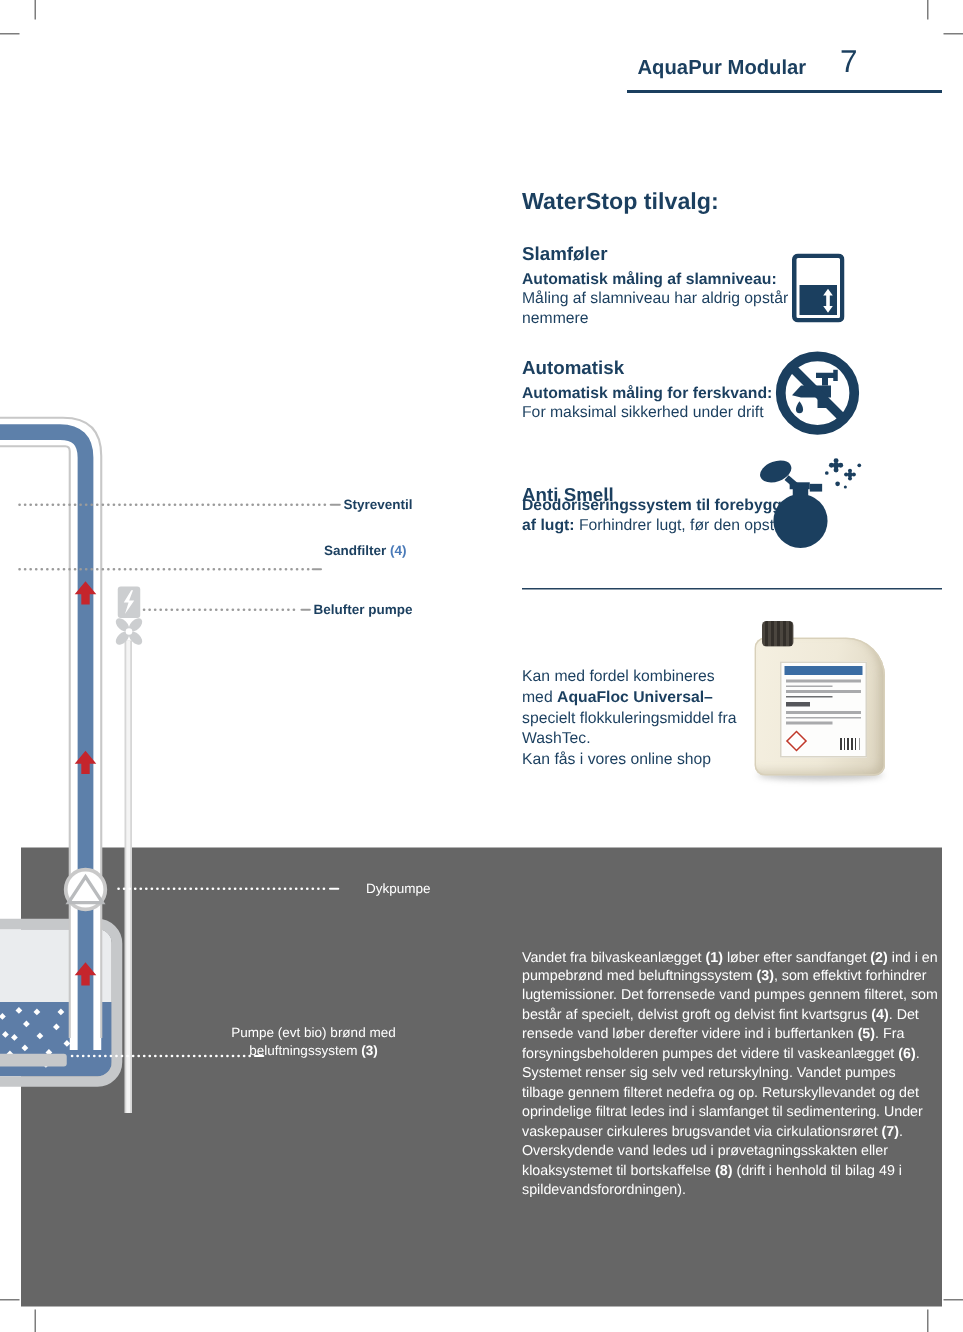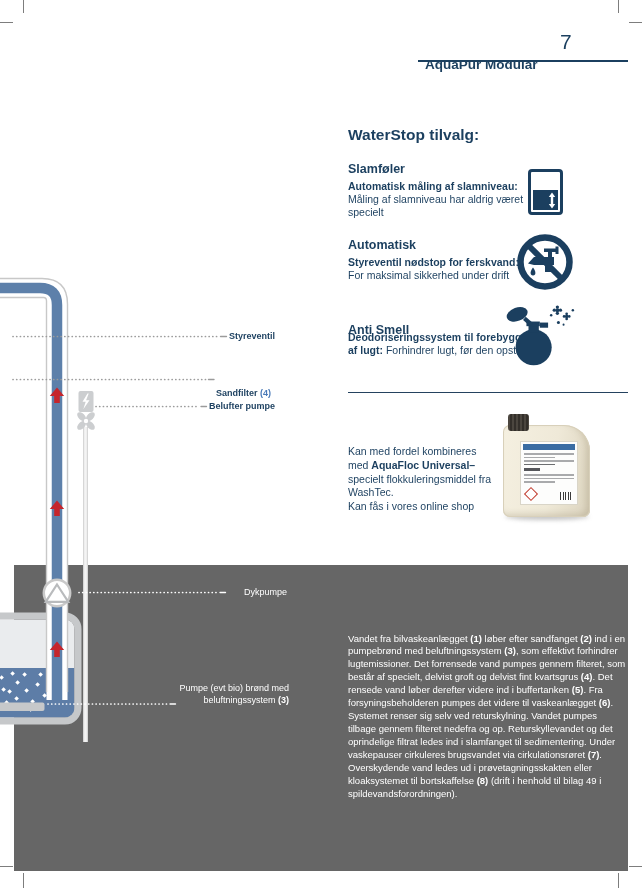--- a/index.html
+++ b/index.html
@@ -4,21 +4,21 @@
 <style>
   html,body{margin:0;padding:0;background:#fff;}
   .page{position:relative;width:642px;height:888px;background:#fff;overflow:hidden;
         font-family:"Liberation Sans",sans-serif;color:#1b3f5f;}
   .abs{position:absolute;}
   .sb{font-weight:bold;}
   .accent{color:#4a7ab8;}
   
   .crop{position:absolute;background:#7d7d7d;}
   
-  .hdr-title{position:absolute;left:425px;top:37px;font-size:13.5px;font-weight:bold;margin-top:20px;}
+  .hdr-title{position:absolute;left:425px;top:37px;font-size:13.5px;font-weight:bold;}
   .hdr-num{position:absolute;left:560px;top:30px;font-size:21px;font-weight:400;}
   .hdr-rule{position:absolute;left:418px;top:60px;width:210px;height:1.5px;background:#1b3f5f;}
   
   .col-h2{position:absolute;left:348px;top:126px;font-size:15.5px;font-weight:bold;margin:0;}
   .opt-h3{position:absolute;font-size:12.5px;font-weight:bold;margin:0;}
   .opt-desc{position:absolute;font-size:10.5px;line-height:13px;margin:0;}
   .divider{position:absolute;left:348px;top:392px;width:280px;height:1px;background:#24425f;}
   .promo{position:absolute;left:348px;top:421px;width:190px;font-size:10.5px;line-height:13.8px;white-space:pre-line;margin-top:24px;}
   .promo-link{display:block;font-weight:bold;color:#1b3f5f;text-decoration:none;cursor:pointer;}
   
@@ -143,38 +143,38 @@
       <line x1="96" y1="406.5" x2="199.5" y2="406.5" stroke="#9b9b9b" stroke-width="1.7" stroke-dasharray="0.1 3.6"></line>
       <line x1="201" y1="406.5" x2="206.5" y2="406.5" stroke="#9b9b9b" stroke-width="1.4"></line>
       <line x1="79" y1="592.5" x2="218" y2="592.5" stroke="#ffffff" stroke-width="1.7" stroke-dasharray="0.1 3.6"></line>
       <line x1="220" y1="592.5" x2="225.5" y2="592.5" stroke="#ffffff" stroke-width="1.4"></line>
       <line x1="48" y1="704" x2="168.5" y2="704" stroke="#ffffff" stroke-width="1.7" stroke-dasharray="0.1 3.6"></line>
       <line x1="170" y1="704" x2="175.5" y2="704" stroke="#ffffff" stroke-width="1.4"></line>
     </g>
   </svg>
 
   <div class="dlab" style="left:229px;top:331px;"><span>Styreventil</span></div>
-  <div class="dlab" style="left:216px;top:388px;"><span>Sandfilter </span><span class="sb accent">(4)</span></div>
+  <div class="dlab" style="left:216px;top:362px;"><span>Sandfilter </span><span class="sb accent">(4)</span></div>
   <div class="dlab" style="left:209px;top:401px;"><span>Belufter pumpe</span></div>
   <div class="dlab white" style="left:228px;top:587px;"><span>Dykpumpe</span></div>
-  <div class="dlab white" style="left:113px;top:683px;width:160px;text-align:right;line-height:11.6px;"><span>Pumpe (evt bio) brønd med
+  <div class="dlab white" style="left:113px;top:683px;width:160px;text-align:center;line-height:11.6px;"><span>Pumpe (evt bio) brønd med
 beluftningssystem </span><span class="sb">(3)</span></div>
 
   <h2 class="col-h2">WaterStop tilvalg:</h2>
 
   <h3 class="opt-h3" style="left:348px;top:162px;">Slamføler</h3>
-  <p class="opt-desc" style="left:348px;top:180px;width:180px;"><span class="sb">Automatisk måling af slamniveau:</span><span> Måling af slamniveau har aldrig været specielt</span></p>
+  <p class="opt-desc" style="left:348px;top:180px;width:180px;"><span class="sb">Automatisk måling af slamniveau:</span><span> Måling af slamniveau har aldrig opstår nemmere</span></p>
   <svg class="abs" style="left:528px;top:169px;" width="35" height="46" viewBox="0 0 35 46">
     <rect x="1.5" y="1.5" width="32" height="43" rx="2.5" fill="#fff" stroke="#1b3f5f" stroke-width="3"></rect>
     <rect x="5" y="21" width="25" height="20" fill="#1b3f5f"></rect>
     <path d="M24 23.5 l3.2 4.5 h-2 v7 h2 l-3.2 4.5 l-3.2 -4.5 h2 v-7 h-2 Z" fill="#fff"></path>
   </svg>
 
   <h3 class="opt-h3" style="left:348px;top:238px;">Automatisk</h3>
-  <p class="opt-desc" style="left:348px;top:256px;width:172px;"><span class="sb">Styreventil nødstop for ferskvand:</span><span> For maksimal sikkerhed under drift</span></p>
+  <p class="opt-desc" style="left:348px;top:256px;width:172px;"><span class="sb">Automatisk måling for ferskvand:</span><span> For maksimal sikkerhed under drift</span></p>
   <svg class="abs" style="left:517px;top:234px;" width="56" height="56" viewBox="0 0 56 56">
     <g fill="#1b3f5f">
       <rect x="17" y="23" width="20" height="8"></rect>
       <path d="M17 23 L11 29.5 L17 31 Z"></path>
       <rect x="28" y="31" width="7" height="7"></rect>
       <rect x="31" y="17" width="4" height="6"></rect>
       <rect x="27" y="14.5" width="12" height="3.5"></rect>
       <rect x="38.5" y="12.5" width="3" height="7.5"></rect>
       <path d="M16 33.5 C19.2 37.5 19.2 41.5 16 41.5 C12.8 41.5 12.8 37.5 16 33.5 Z"></path>
     </g>

